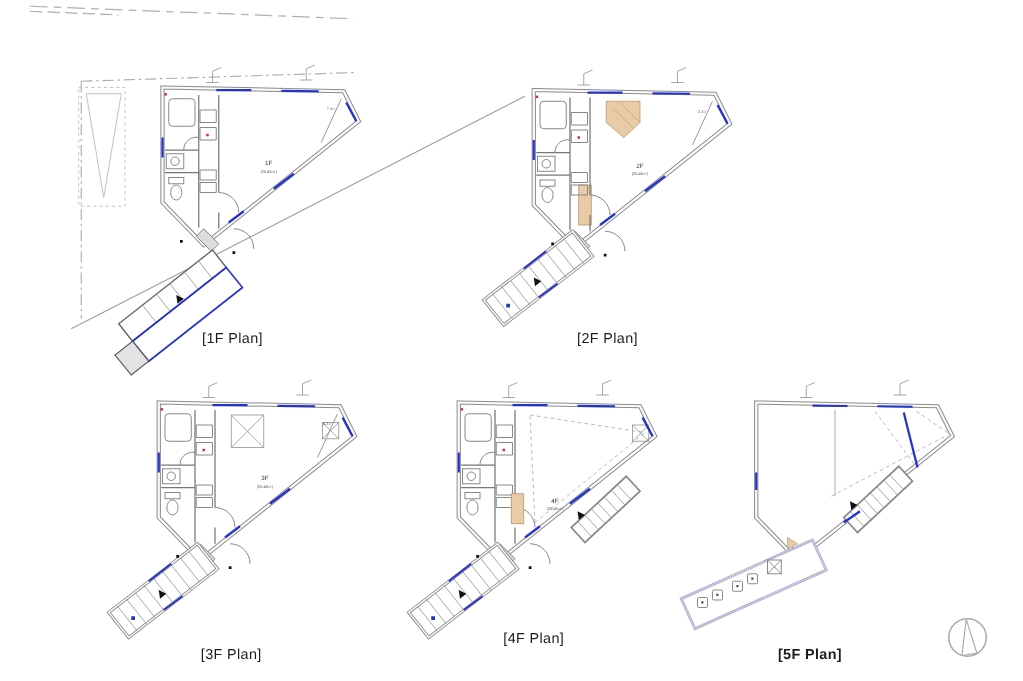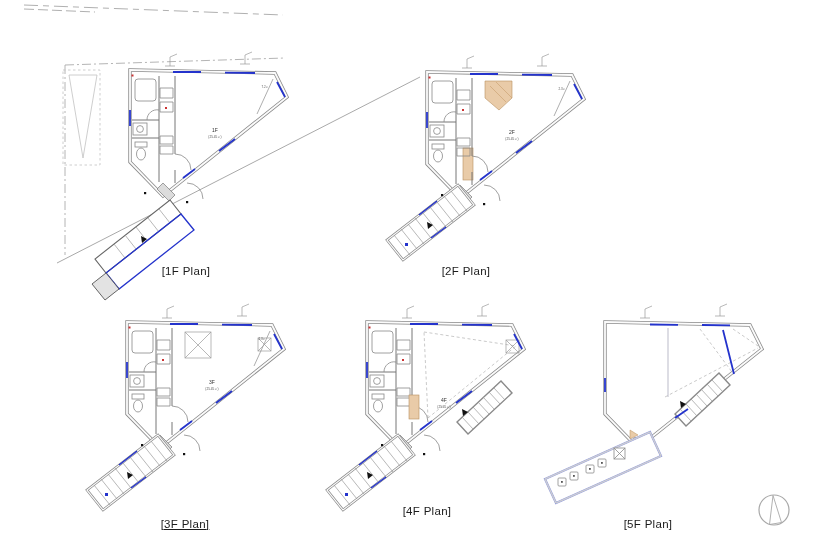--- a/index.html
+++ b/index.html
@@ -285,18 +285,18 @@
     <path d="M95,16L95,7L102,4 M90,16L100,16 M170,14L170,5L177,2 M165,14L175,14" stroke="#9a9a9a" stroke-width="0.7" fill="none"></path>
   </g>
 
   <g transform="translate(757,493)" stroke="#a8a8a8" fill="none">
     <circle cx="17" cy="17" r="15" stroke-width="1.2"></circle>
     <path d="M16,2.5 L12.5,31.5 M16,2.5 L24.5,29.5 L12.5,31.5" stroke-width="0.9"></path>
   </g>
 </svg>
 
 <div class="plan-label" style="left:116px;top:265px;">[1F Plan]</div>
-<div class="plan-label" style="left:396px;top:265px;">[2F Plan]</div>
-<div class="plan-label" style="left:115px;top:518px;text-decoration:underline;">[3F Plan]</div>
+<div class="plan-label" style="left:416px;top:265px;">[2F Plan]</div>
+<div class="plan-label" style="left:115px;top:518px;">[3F Plan]</div>
 <div class="plan-label" style="left:357px;top:505px;">[4F Plan]</div>
-<div class="plan-label" style="left:578px;top:518px;">[5F Plan]</div>
+<div class="plan-label" style="left:578px;top:518px;font-weight:bold;">[5F Plan]</div>
 
 </div>
 
 </body></html>

